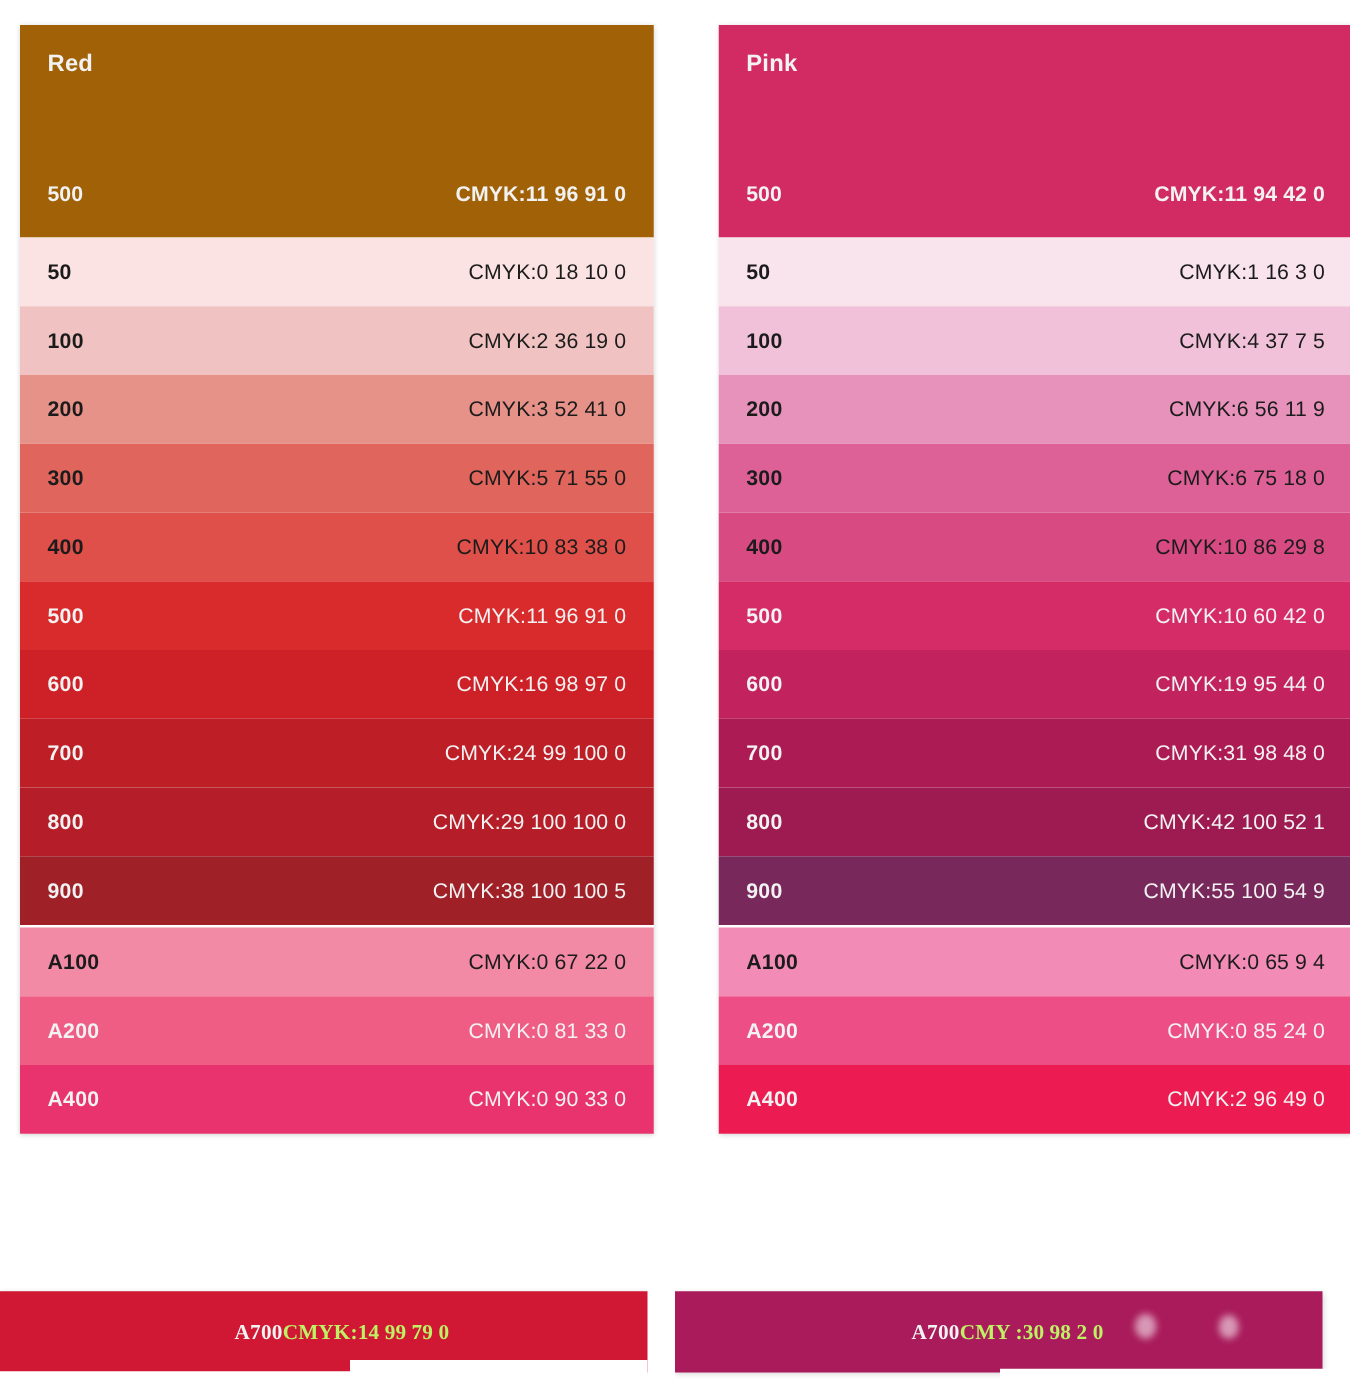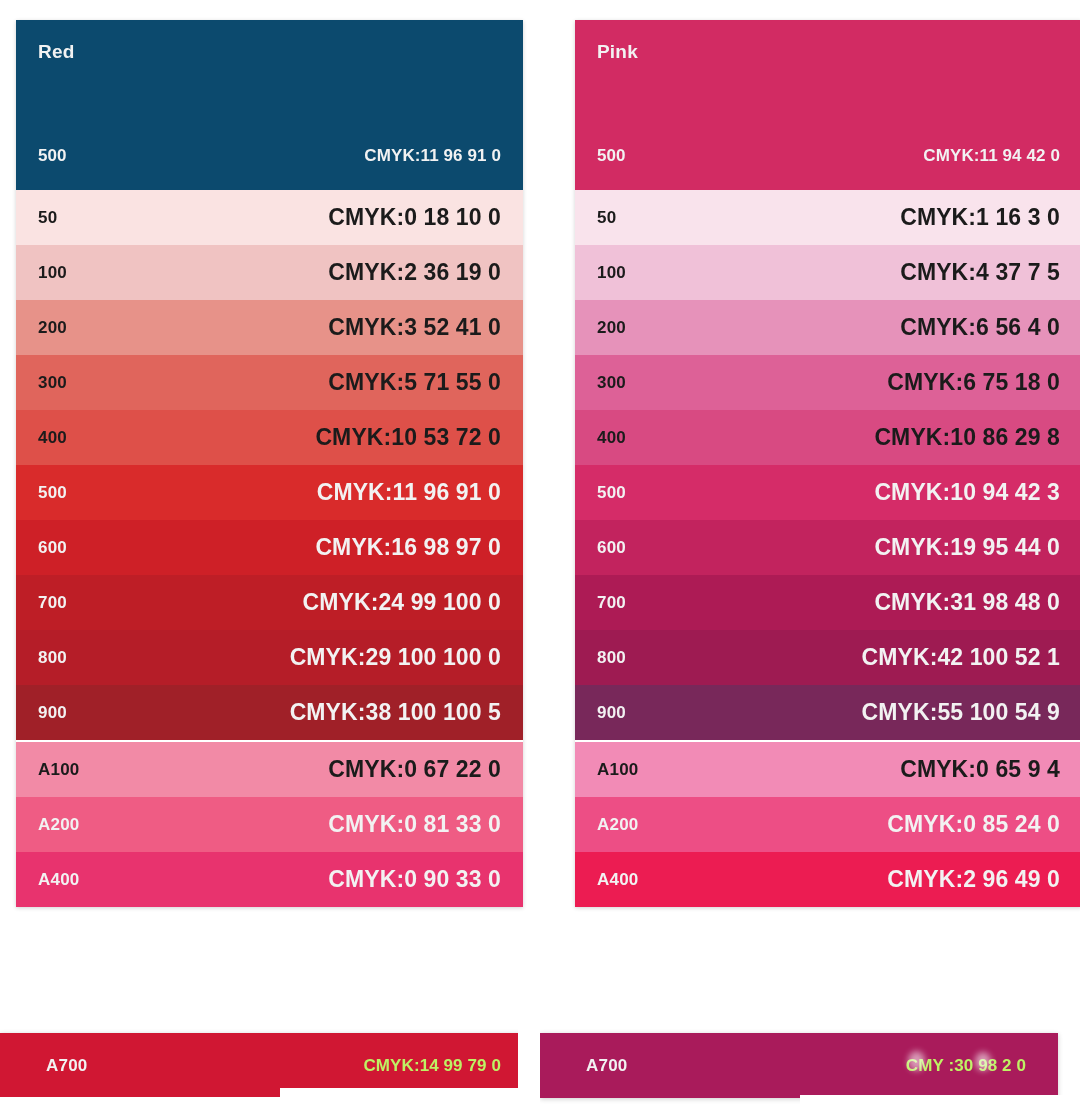--- a/index.html
+++ b/index.html
@@ -69,40 +69,41 @@
     justify-content:space-between;
     box-sizing:border-box;
     padding:0 22px;
   }
   .row .tone{
     font-size:17px;
     font-weight:700;
     letter-spacing:.2px;
   }
   .row .cmyk{
-    font-size:23px;
-    font-weight:700;
+    font-size:17px;
+    font-weight:400;
     letter-spacing:.1px;
   }
   .on-dark{ color:#f2f2f2; }
   .on-light{ color:#1b1b1b; }
 
   
   .group-gap{ height:2px;background:#ffffff; }
 
   
   .a700-strip{
     position:absolute;
     height:65px;
     display:flex;
     align-items:center;
-    justify-content:space-between;
+    justify-content:center;
     box-sizing:border-box;
     padding:0 22px 0 46px;
     box-shadow:0 1px 5px rgba(0,0,0,0.20);
+    font-family:Liberation Serif, serif;
   }
   .a700-strip.red{
     left:0px;  top:1033px; width:523px;
   }
   .a700-strip.pink{
     left:540px; top:1033px; width:518px;
   }
   .a700-strip .tone{ font-size:17px;font-weight:700;letter-spacing:.2px;color:#f2f2f2; }
   .a700-strip .cmyk{ font-size:17px;font-weight:700;letter-spacing:.1px;color:#bef264; }
   .a700-strip.pink .cmyk{ padding-right:10px; }
@@ -129,21 +130,21 @@
   }
   #smudge-a{ left:908px; top:1051px; width:17px; height:20px; }
   #smudge-b{ left:975px; top:1052px; width:16px; height:19px; }
 </style>
 </head>
 <body style="background: rgb(255, 255, 255);">
 
 <div class="board">
 
   <div class="palette red" id="palette-red">
-    <div class="hero" id="hero-red" style="background: #0c4a6e; color: rgb(242, 242, 242);">
+    <div class="hero" id="hero-red" style="background: #a16207; color: rgb(242, 242, 242);">
       <div class="hero-name" id="hero-name-red">Red</div>
       <div class="hero-foot">
         <span class="hero-tone" id="hero-tone-red">500</span>
         <span class="hero-cmyk" id="hero-cmyk-red">CMYK:11 96 91 0</span>
       </div>
     </div>
     <div id="rows-red">
         <div class="row" style="background: rgb(250, 227, 226);">
           <span class="tone on-light">50</span>
           <span class="cmyk on-light">CMYK:0 18 10 0</span>
@@ -155,21 +156,21 @@
         <div class="row" style="background: rgb(231, 146, 137);">
           <span class="tone on-light">200</span>
           <span class="cmyk on-light">CMYK:3 52 41 0</span>
         </div>
         <div class="row" style="background: rgb(224, 101, 92);">
           <span class="tone on-light">300</span>
           <span class="cmyk on-light">CMYK:5 71 55 0</span>
         </div>
         <div class="row" style="background: rgb(222, 80, 73);">
           <span class="tone on-light">400</span>
-          <span class="cmyk on-light">CMYK:10 53 72 0</span>
+          <span class="cmyk on-light">CMYK:10 83 38 0</span>
         </div>
         <div class="row" style="background: rgb(217, 43, 43);">
           <span class="tone on-dark">500</span>
           <span class="cmyk on-dark">CMYK:11 96 91 0</span>
         </div>
         <div class="row" style="background: rgb(206, 32, 39);">
           <span class="tone on-dark">600</span>
           <span class="cmyk on-dark">CMYK:16 98 97 0</span>
         </div>
         <div class="row" style="background: rgb(190, 30, 38);">
@@ -212,33 +213,33 @@
         <div class="row" style="background: rgb(249, 227, 236);">
           <span class="tone on-light">50</span>
           <span class="cmyk on-light">CMYK:1 16 3 0</span>
         </div>
         <div class="row" style="background: rgb(240, 193, 216);">
           <span class="tone on-light">100</span>
           <span class="cmyk on-light">CMYK:4 37 7 5</span>
         </div>
         <div class="row" style="background: rgb(230, 146, 186);">
           <span class="tone on-light">200</span>
-          <span class="cmyk on-light">CMYK:6 56 4 0</span>
+          <span class="cmyk on-light">CMYK:6 56 11 9</span>
         </div>
         <div class="row" style="background: rgb(221, 97, 151);">
           <span class="tone on-light">300</span>
           <span class="cmyk on-light">CMYK:6 75 18 0</span>
         </div>
         <div class="row" style="background: rgb(216, 74, 130);">
           <span class="tone on-light">400</span>
           <span class="cmyk on-light">CMYK:10 86 29 8</span>
         </div>
         <div class="row" style="background: rgb(213, 44, 104);">
           <span class="tone on-dark">500</span>
-          <span class="cmyk on-dark">CMYK:10 94 42 3</span>
+          <span class="cmyk on-dark">CMYK:10 60 42 0</span>
         </div>
         <div class="row" style="background: rgb(194, 35, 94);">
           <span class="tone on-dark">600</span>
           <span class="cmyk on-dark">CMYK:19 95 44 0</span>
         </div>
         <div class="row" style="background: rgb(173, 27, 85);">
           <span class="tone on-dark">700</span>
           <span class="cmyk on-dark">CMYK:31 98 48 0</span>
         </div>
         <div class="row" style="background: rgb(158, 27, 82);">

